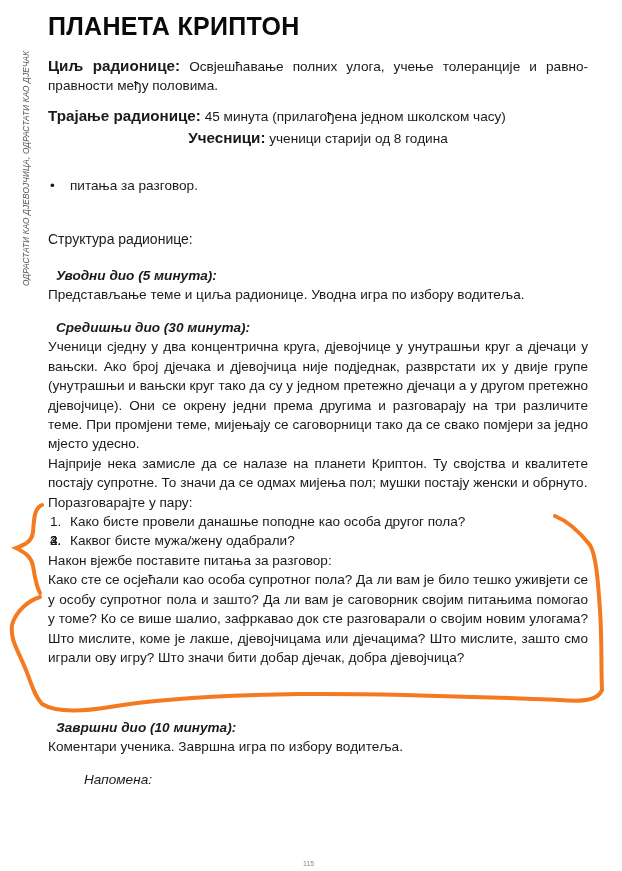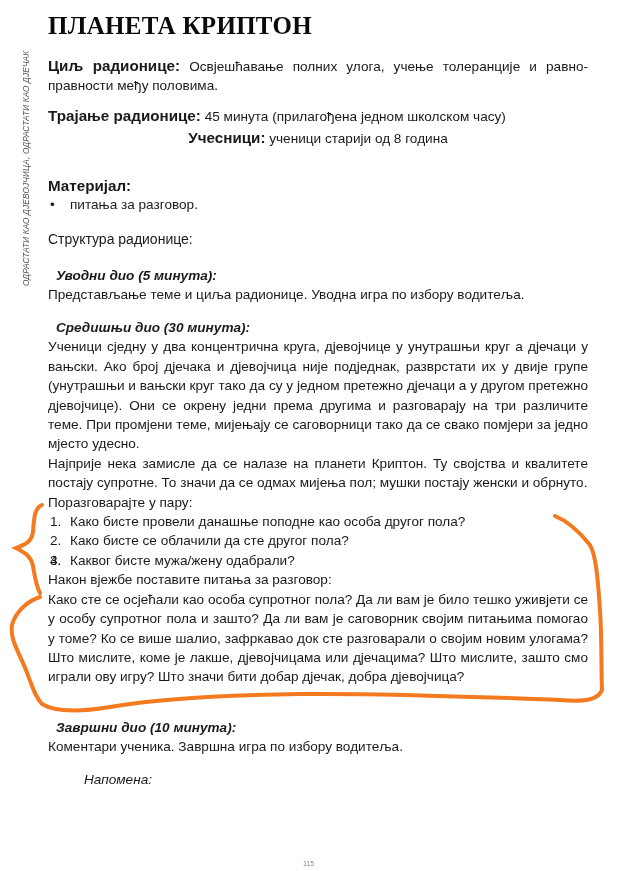--- a/index.html
+++ b/index.html
@@ -4,24 +4,24 @@
 <style>
   html, body { margin:0; padding:0; background:#ffffff; }
   body { width:622px; height:871px; position:relative; overflow:hidden;
          font-family:"Liberation Sans", "DejaVu Sans", sans-serif; color:#1a1a1a; }
   .side-label { position:absolute; left:22px; top:68px; width:230px; height:14px;
          transform-origin:0 0; transform: rotate(-90deg) translate(-218px, 0);
          font-size:8.2px; letter-spacing:0.2px; color:#555; white-space:nowrap;
          font-family:"Liberation Sans", sans-serif; text-transform:uppercase; font-style:italic; }
   .page { position:absolute; left:48px; top:0; width:540px; }
   h1 { margin:0; position:absolute; top:12px; left:0; font-size:25px; font-weight:900;
-       letter-spacing:0.3px; color:#0a0a0a; font-family:Liberation Serif, serif; }
+       letter-spacing:0.3px; color:#0a0a0a; font-family:Liberation Sans, sans-serif; }
   .p { position:absolute; left:0; width:540px; font-size:13.6px; line-height:19.4px; }
   .just { text-align:justify; text-align-last:left; }
-  .lbl { font-weight:bold; font-size:15.2px; }
+  .lbl { font-weight:bold; font-size:15.2px;margin-top:8px; }
   .sec { font-weight:normal; font-size:14px; }
   .sub { font-weight:bold; font-style:italic; font-size:13.6px;margin-left:8px; }
   .note-lbl { font-style:italic; font-size:13.6px;margin-left:36px; }
   ul.mat { list-style:none; padding:0; margin:0; }
   ul.mat li { position:relative; padding-left:22px; }
   ul.mat li .bul { position:absolute; left:2px; }
   ol.q { list-style:none; padding:0; margin:0; }
   ol.q li { position:relative; padding-left:22px; }
   ol.q li .num { position:absolute; left:2px; }
   .page-num { position:absolute; top:860px; left:303px; font-size:7px; color:#888; }
@@ -41,41 +41,40 @@
 
   <div class="p" style="top:106px;">
     <span class="lbl">Трајање радионице:</span><span> 45 минута (прилагођена једном школском часу)</span>
   </div>
 
   <div class="p" style="top:128px;text-align:center;">
     <span class="lbl">Учесници:</span><span> ученици старији од 8 година</span>
   </div>
 
   <div class="p" style="top:176px;">
-    <div class="lbl">Материјал:</div>
     <ul class="mat">
       <li><span class="bul">•</span><span>питања за разговор.</span></li>
     </ul>
   </div>
 
   <div class="p sec" style="top:230px;">Структура радионице:</div>
 
   <div class="p" style="top:266px;">
     <div class="sub">Уводни дио (5 минута):</div>
     <div>Представљање теме и циља радионице. Уводна игра по избору водитеља.</div>
   </div>
 
   <div class="p" style="top:318px;">
     <div class="sub">Средишњи дио (30 минута):</div>
     <div class="just">Ученици сједну у два концентрична круга, дјевојчице у унутрашњи круг а дјечаци у вањски. Ако број дјечака и дјевојчица није подједнак, разврстати их у двије групе (унутрашњи и вањски круг тако да су у једном претежно дјечаци а у другом претежно дјевојчице). Они се окрену једни према другима  и разговарају на три различите теме. При промјени теме, мијењају се саговорници тако да се свако помјери за једно мјесто удесно.</div>
     <div class="just">Најприје нека замисле да се налазе на планети Криптон. Ту својства и квалитете постају супротне. То значи да се одмах мијења пол; мушки постају женски и обрнуто.</div>
     <div>Поразговарајте у пару:</div>
     <ol class="q">
       <li><span class="num">1.</span><span>Како бисте провели данашње поподне као особа другог пола?</span></li>
-      <li><span class="num">2.</span><span>Како бисте се облачили да сте другог пола?</span></li>
+      <li><span class="num">2.</span></li>
       <li><span class="num">3.</span></li>
       <li><span class="num">4.</span><span>Каквог бисте мужа/жену одабрали?</span></li>
     </ol>
     <div>Након вјежбе поставите питања за разговор:</div>
     <div class="just">Како сте се осјећали као особа супротног пола? Да ли вам је било тешко уживјети се у особу супротног пола и зашто? Да ли вам је саговорник својим питањима помогао у томе? Ко се више шалио, зафркавао док сте разговарали о својим новим улогама? Што мислите, коме је лакше, дјевојчицама или дјечацима? Што мислите, зашто смо играли ову игру? Што значи бити добар дјечак, добра дјевојчица?</div>
   </div>
 
   <div class="p" style="top:718px;">
     <div class="sub">Завршни дио (10 минута):</div>
     <div>Коментари ученика. Завршна игра по избору водитеља.</div>

